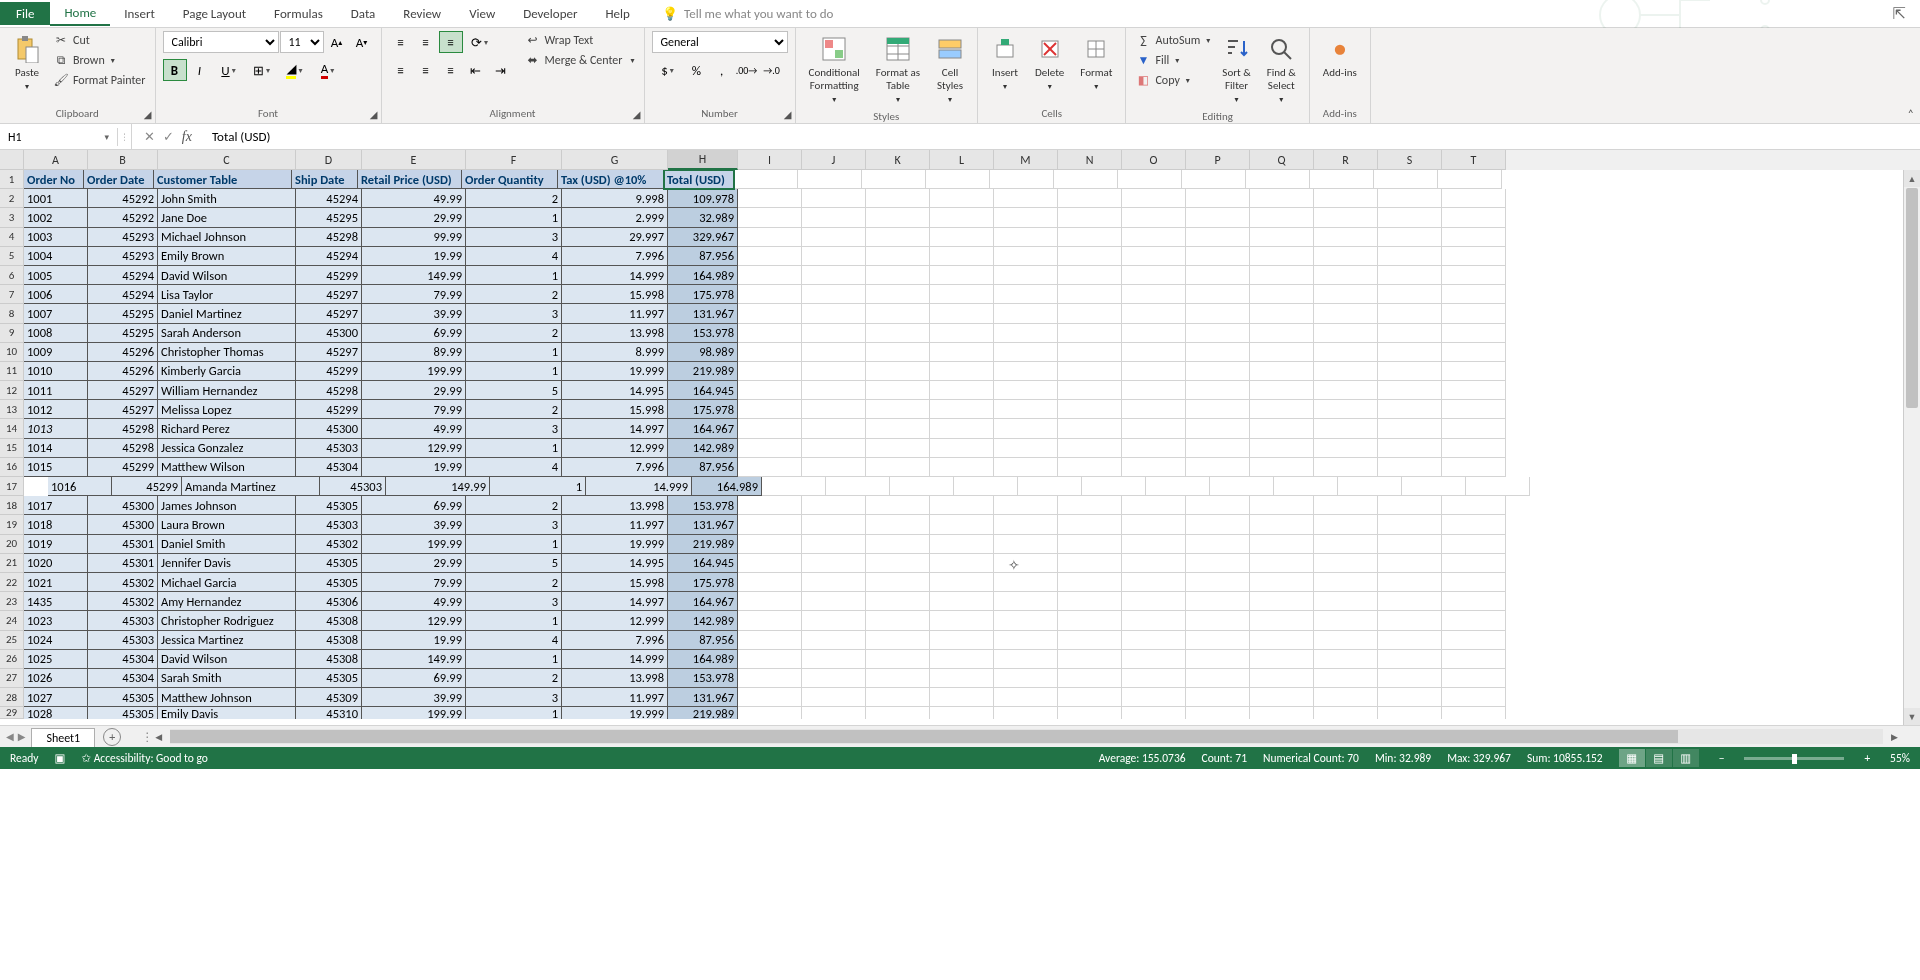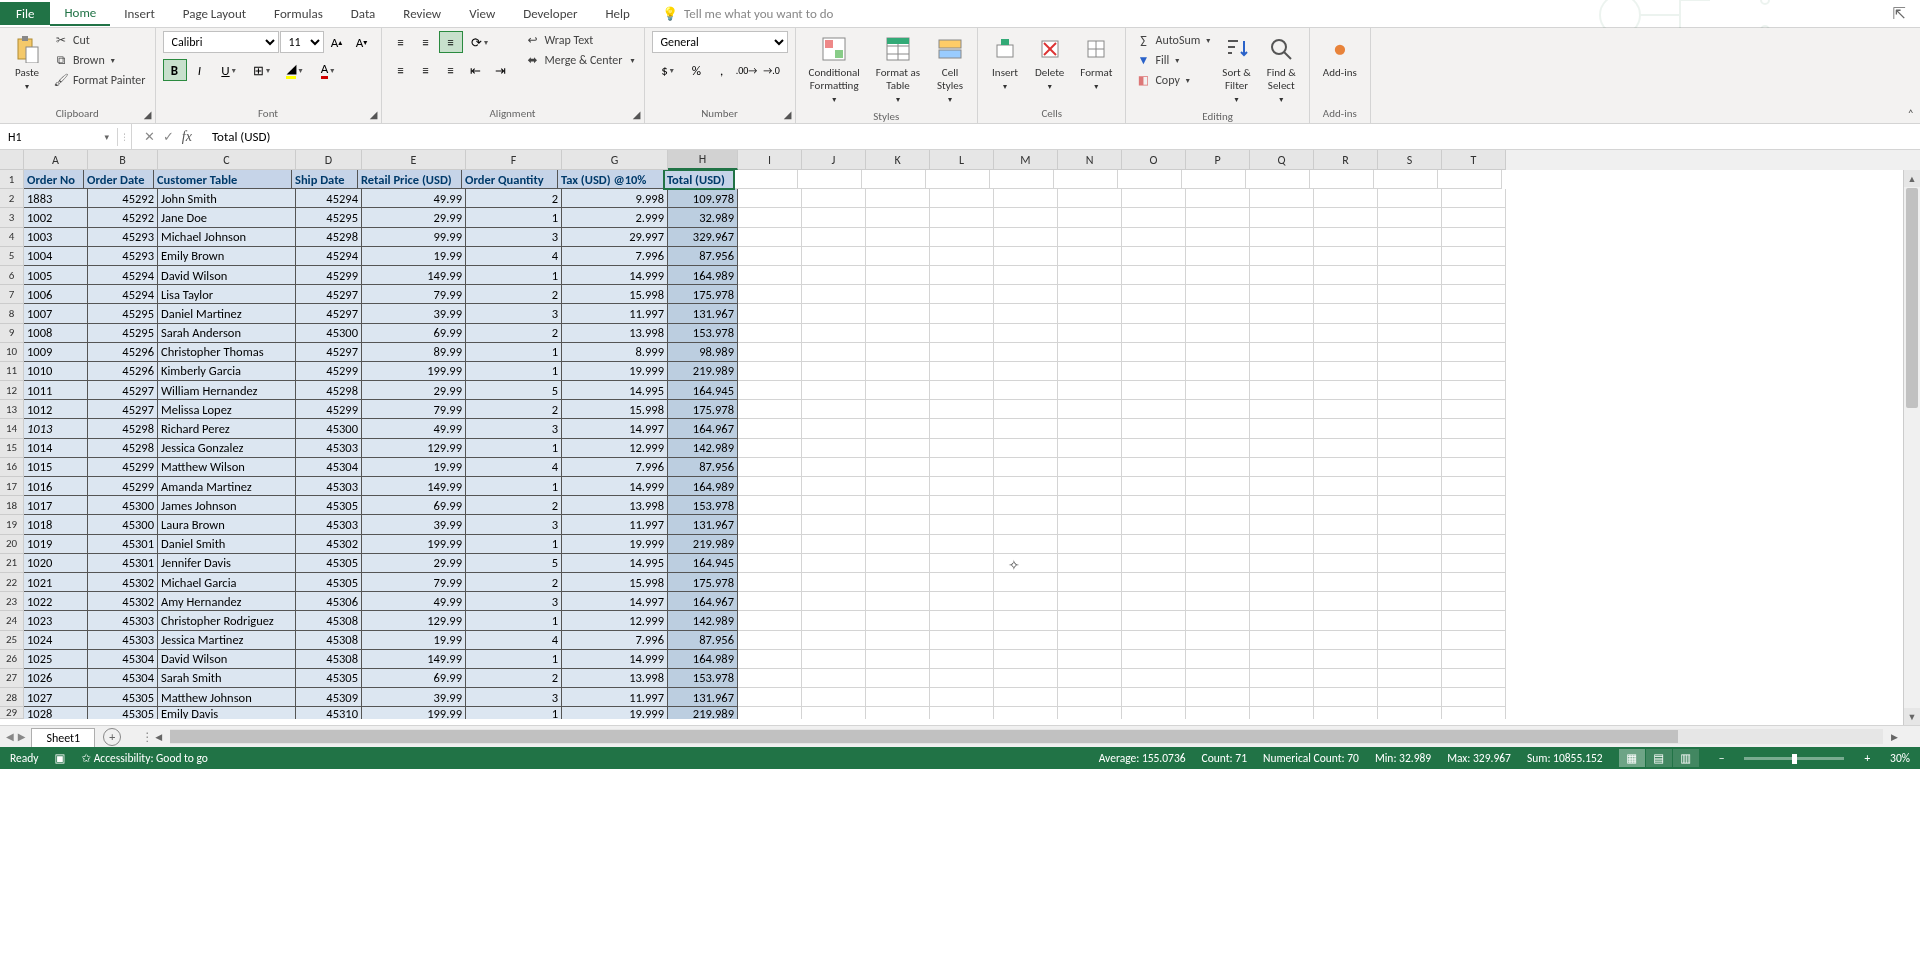--- a/index.html
+++ b/index.html
@@ -428,21 +428,21 @@
         <div class="cell" style="width: 64px;"></div>
         <div class="cell" style="width: 64px;"></div>
         <div class="cell" style="width: 64px;"></div>
         <div class="cell" style="width: 64px;"></div>
         <div class="cell" style="width: 64px;"></div>
         <div class="cell" style="width: 64px;"></div>
         <div class="cell" style="width: 64px;"></div>
       </div>
       <div class="row">
         <div class="rh">2</div>
-        <div class="cell data" style="width: 64px;">1883</div>
+        <div class="cell data" style="width: 64px;">1001</div>
         <div class="cell data num" style="width: 70px;">45292</div>
         <div class="cell data" style="width: 138px;">John Smith</div>
         <div class="cell data num" style="width: 66px;">45294</div>
         <div class="cell data num" style="width: 104px;">49.99</div>
         <div class="cell data num" style="width: 96px;">2</div>
         <div class="cell data num" style="width: 106px;">9.998</div>
         <div class="cell data num hcol" style="width: 70px;">109.978</div>
         <div class="cell" style="width: 64px;"></div>
         <div class="cell" style="width: 64px;"></div>
         <div class="cell" style="width: 64px;"></div>
@@ -773,21 +773,21 @@
         <div class="cell" style="width: 64px;"></div>
         <div class="cell" style="width: 64px;"></div>
         <div class="cell" style="width: 64px;"></div>
         <div class="cell" style="width: 64px;"></div>
         <div class="cell" style="width: 64px;"></div>
         <div class="cell" style="width: 64px;"></div>
         <div class="cell" style="width: 64px;"></div>
       </div>
       <div class="row">
         <div class="rh">17</div>
-        <div class="cell data" style="width: 64px;">1016</div>
+        <div class="cell data" style="width: 64px; margin-left: 24px;">1016</div>
         <div class="cell data num" style="width: 70px;">45299</div>
         <div class="cell data" style="width: 138px;">Amanda Martinez</div>
         <div class="cell data num" style="width: 66px;">45303</div>
         <div class="cell data num" style="width: 104px;">149.99</div>
         <div class="cell data num" style="width: 96px;">1</div>
         <div class="cell data num" style="width: 106px;">14.999</div>
         <div class="cell data num hcol" style="width: 70px;">164.989</div>
         <div class="cell" style="width: 64px;"></div>
         <div class="cell" style="width: 64px;"></div>
         <div class="cell" style="width: 64px;"></div>
@@ -911,21 +911,21 @@
         <div class="cell" style="width: 64px;"></div>
         <div class="cell" style="width: 64px;"></div>
         <div class="cell" style="width: 64px;"></div>
         <div class="cell" style="width: 64px;"></div>
         <div class="cell" style="width: 64px;"></div>
         <div class="cell" style="width: 64px;"></div>
         <div class="cell" style="width: 64px;"></div>
       </div>
       <div class="row">
         <div class="rh">23</div>
-        <div class="cell data" style="width: 64px;">1022</div>
+        <div class="cell data" style="width: 64px;">1435</div>
         <div class="cell data num" style="width: 70px;">45302</div>
         <div class="cell data" style="width: 138px;">Amy Hernandez</div>
         <div class="cell data num" style="width: 66px;">45306</div>
         <div class="cell data num" style="width: 104px;">49.99</div>
         <div class="cell data num" style="width: 96px;">3</div>
         <div class="cell data num" style="width: 106px;">14.997</div>
         <div class="cell data num hcol" style="width: 70px;">164.967</div>
         <div class="cell" style="width: 64px;"></div>
         <div class="cell" style="width: 64px;"></div>
         <div class="cell" style="width: 64px;"></div>
@@ -1117,15 +1117,15 @@
     <div class="viewbtns">
       <div class="viewbtn active">▦</div>
       <div class="viewbtn">▤</div>
       <div class="viewbtn">▥</div>
     </div>
     <span class="zbtn">−</span>
     <div class="zoom-slider">
         <div class="knob"></div>
       </div>
     <span class="zbtn">+</span>
-    <span>30%</span>
+    <span>55%</span>
   </div>
 </div>
 
 </body></html>

